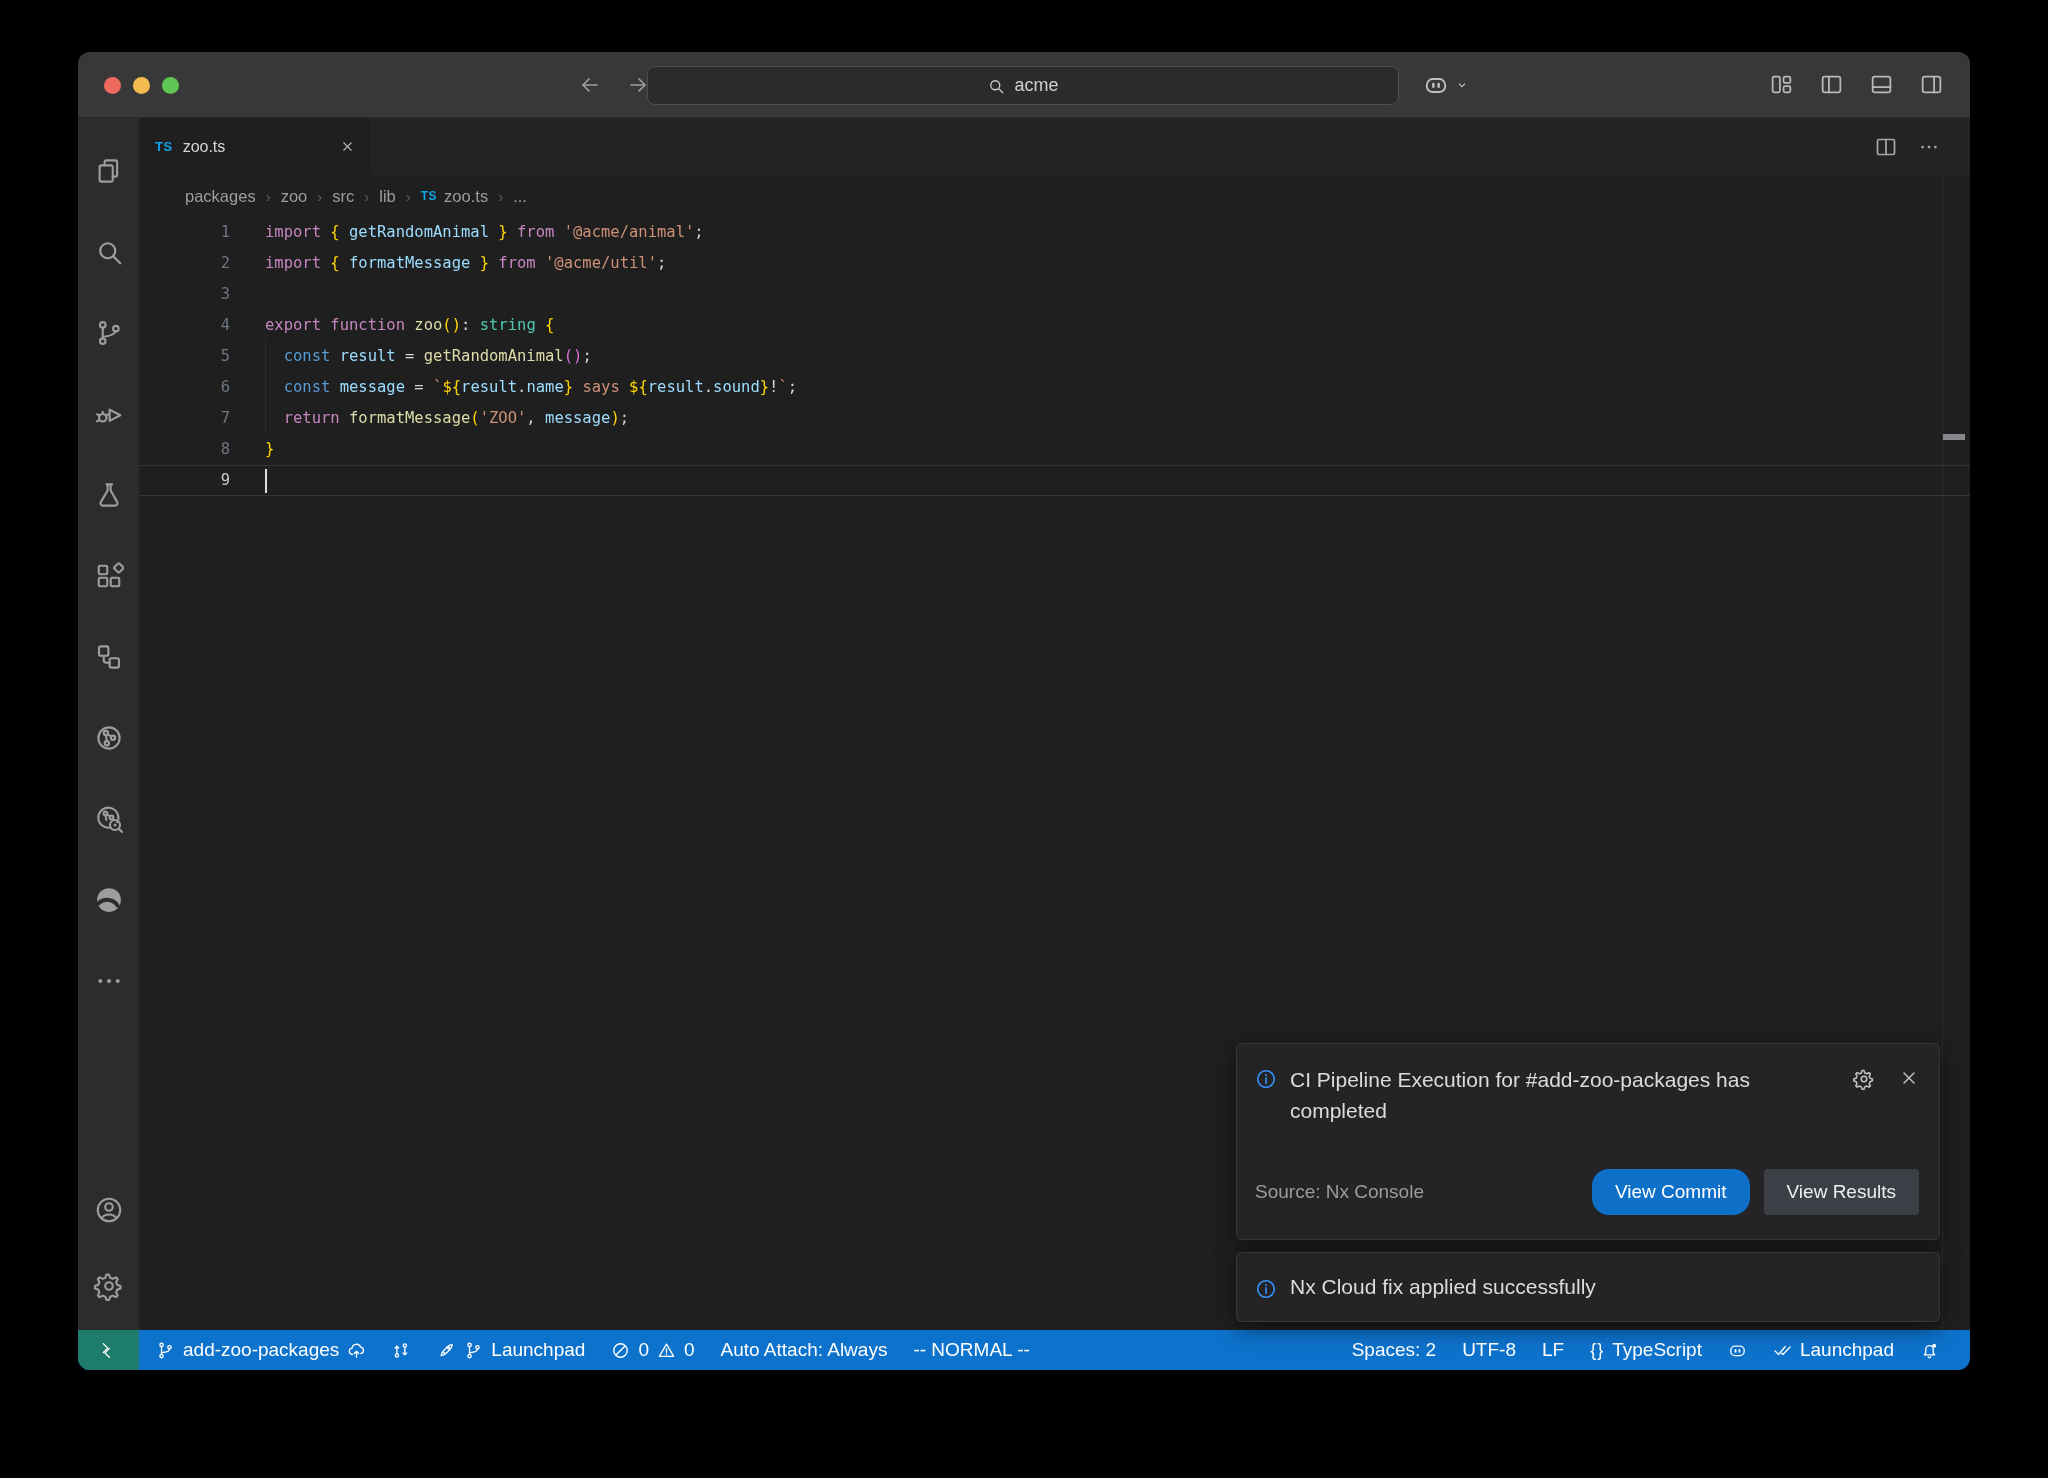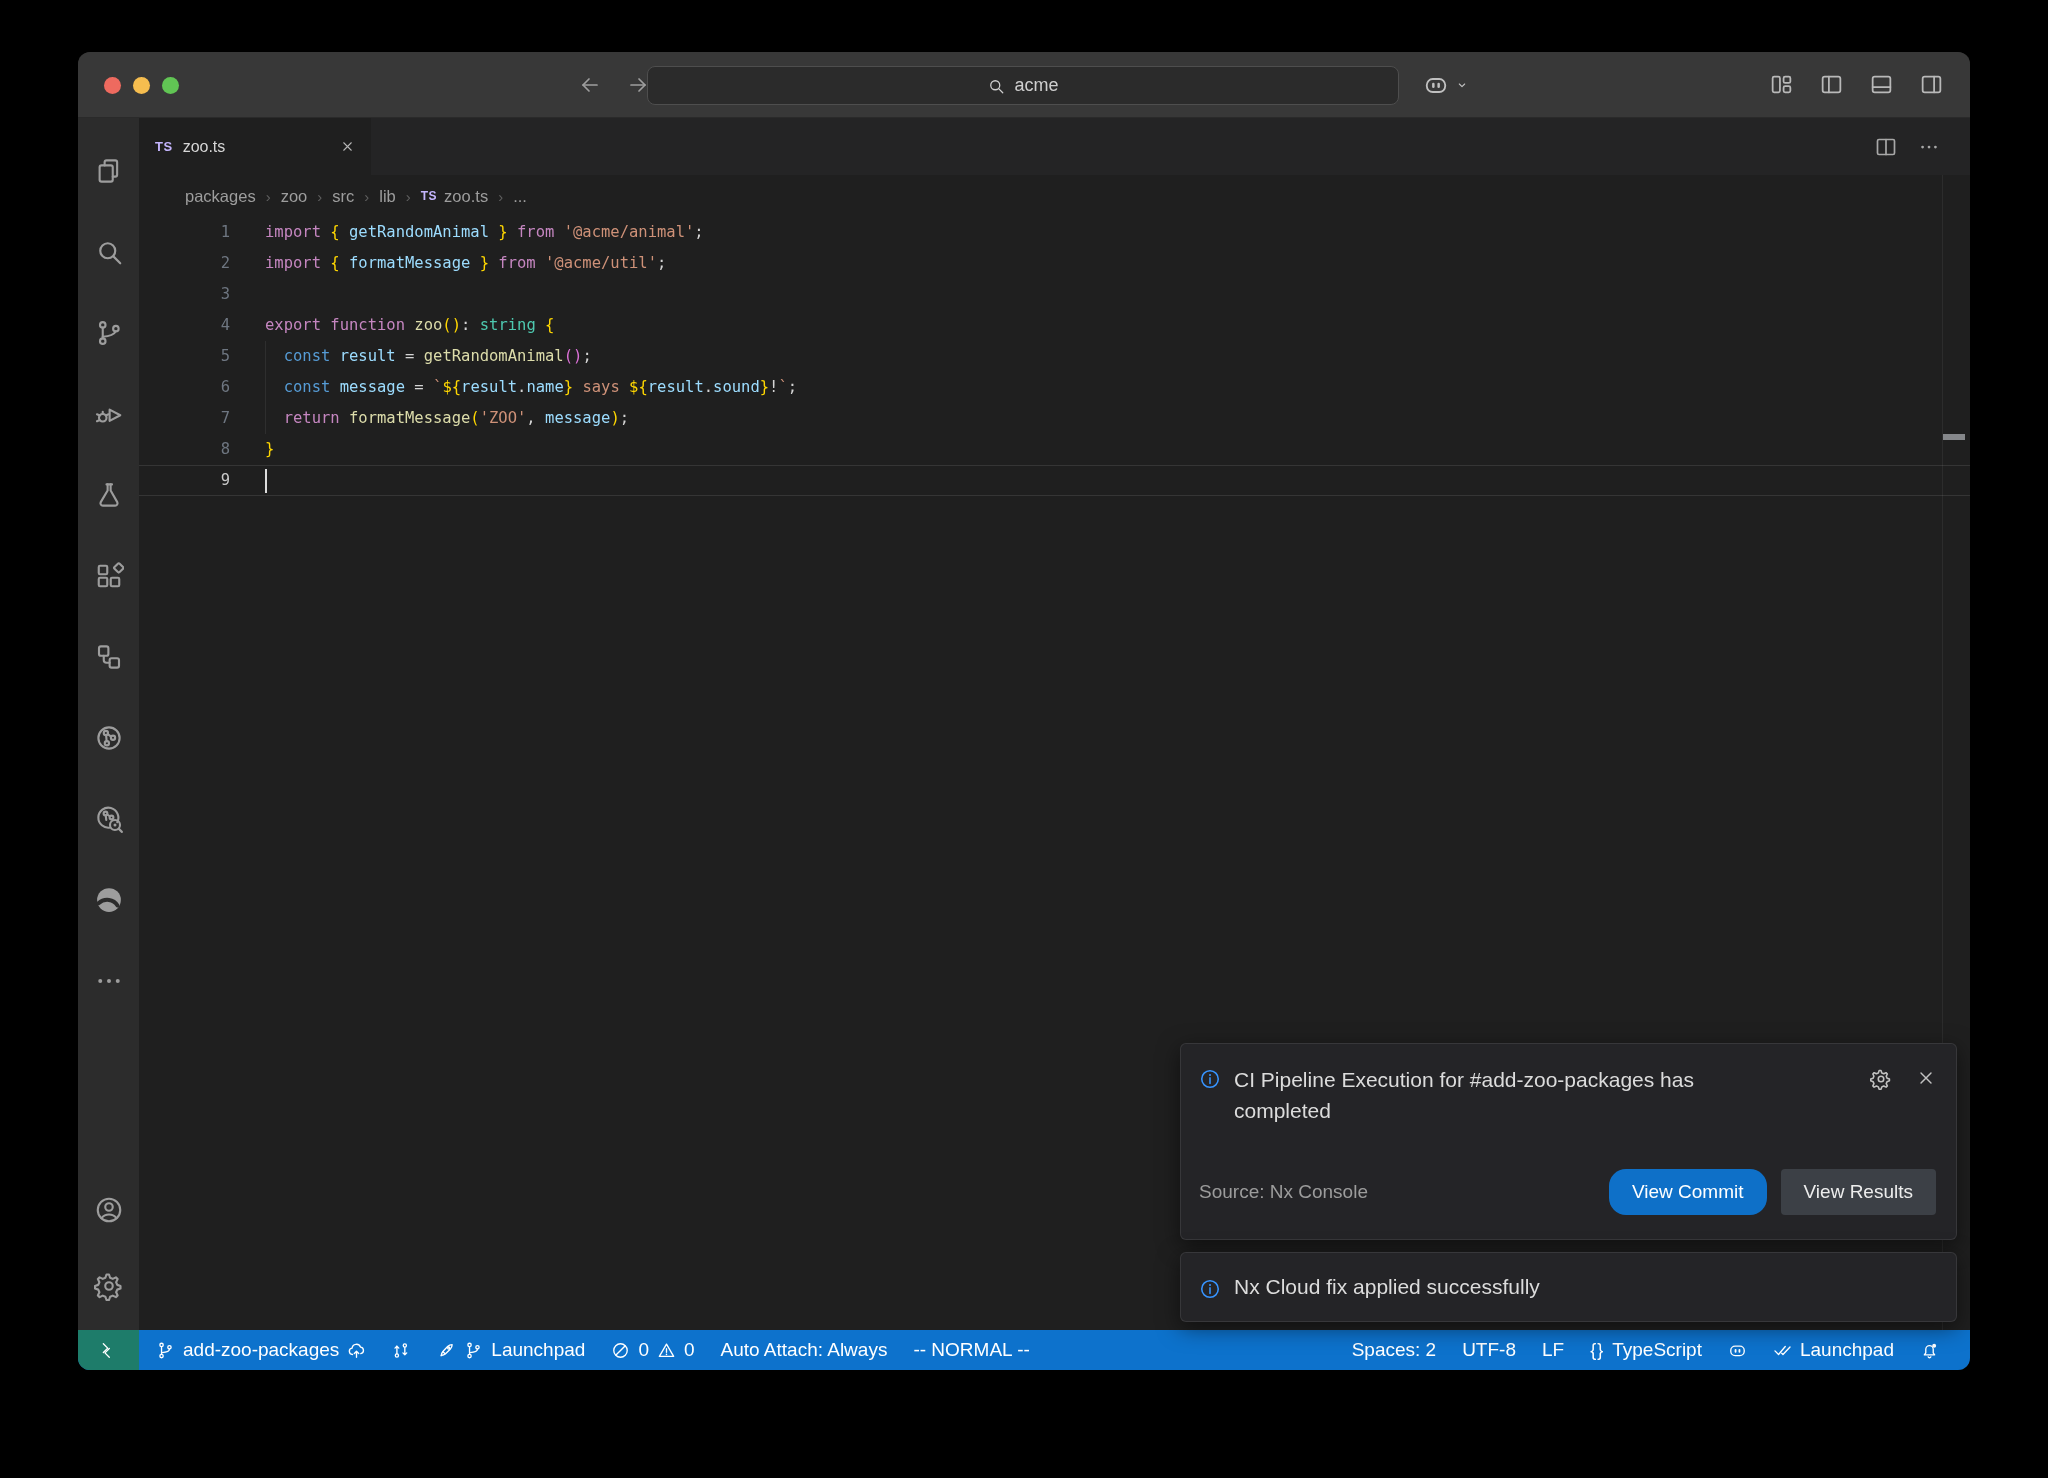--- a/index.html
+++ b/index.html
@@ -21,21 +21,21 @@
   
   .main{flex:1;display:flex;min-height:0;}
   .activitybar{flex:0 0 61px;background:#2c2c2c;display:flex;flex-direction:column;align-items:center;padding-top:12px;}
   .act-item{width:48px;height:81px;display:flex;align-items:center;justify-content:center;color:#9d9d9d;}
   .act-bottom{margin-top:auto;margin-bottom:6px;display:flex;flex-direction:column;align-items:center;}
   .act-bottom .act-item{height:76px;}
   .editor-col{flex:1;display:flex;flex-direction:column;background:#1f1f1f;position:relative;min-width:0;}
   .tabstrip{flex:0 0 57px;background:#242425;display:flex;}
   .tab{width:200px;background:#1f1f1f;display:flex;align-items:center;padding:0 16px;gap:10px;
        color:#d6d6d6;font-size:16px;}
-  .ts-badge{color:#c4b5fd;font-weight:bold;font-size:13px;letter-spacing:.5px;}
+  .ts-badge{color:#0ea5e9;font-weight:bold;font-size:13px;letter-spacing:.5px;}
   .tab-close{margin-left:auto;color:#b5b5b5;display:flex;}
   .tab-actions{margin-left:auto;display:flex;align-items:center;gap:20px;padding-right:30px;color:#a8a8a8;}
   .breadcrumbs{flex:0 0 42px;display:flex;align-items:center;padding-left:46px;color:#9d9d9d;font-size:16.5px;}
   .crumb{cursor:default;}
   .crumb-sep{color:#5f5f5f;margin:0 10px;font-size:15px;}
   .bc-ts{margin-right:7px;}
   .blame{flex:0 0 24px;padding-left:109px;color:#8b8b8b;font-size:13.5px;display:flex;align-items:center;}
   .code{position:relative;flex:1;font-family:"DejaVu Sans Mono",monospace;font-size:15.5px;}
   .line{height:31px;line-height:31px;display:flex;position:relative;}
   .line .num{flex:0 0 91px;text-align:right;color:#6e7681;}
@@ -48,21 +48,21 @@
   .sb-sep{position:absolute;top:57px;bottom:0;right:27px;width:1px;background:rgba(255,255,255,.06);}
   .ov-dash{position:absolute;right:5px;top:316px;width:22px;height:6px;background:#85878a;}
   
   .statusbar{flex:0 0 40px;display:flex;align-items:stretch;color:#fff;font-size:19px;}
   .sb-remote{width:61px;display:flex;align-items:center;justify-content:center;}
   .sb-left{display:flex;align-items:center;padding-left:4px;}
   .sb-right{margin-left:auto;display:flex;align-items:center;padding-right:18px;}
   .sb-item{display:flex;align-items:center;gap:8px;padding:0 13px;height:40px;}
   .txt-ic{font-size:18px;letter-spacing:1px;}
   
-  .toasts{position:absolute;right:13px;bottom:48px;width:777px;display:flex;flex-direction:column;gap:12px;z-index:5;}
+  .toasts{position:absolute;right:30px;bottom:48px;width:704px;display:flex;flex-direction:column;gap:12px;z-index:5;}
   .toast{background:#242427;border:1px solid rgba(255,255,255,.09);border-radius:6px;
          box-shadow:0 6px 22px rgba(0,0,0,.5);color:#dcdcdc;box-sizing:border-box;}
   .toast1{height:197px;display:flex;flex-direction:column;justify-content:space-between;padding:20px 20px 24px 18px;}
   .t-head{display:flex;align-items:flex-start;}
   .t-info{flex:0 0 auto;color:#3794ff;margin-top:4px;}
   .t-title{font-size:21px;line-height:31px;width:520px;margin-left:13px;}
   .t-actions{margin-left:auto;display:flex;gap:24px;color:#c2c2c2;padding-top:4px;}
   .t-foot{display:flex;align-items:center;}
   .t-source{color:#9c9c9c;font-size:19px;}
   .t-buttons{margin-left:auto;display:flex;gap:14px;}

